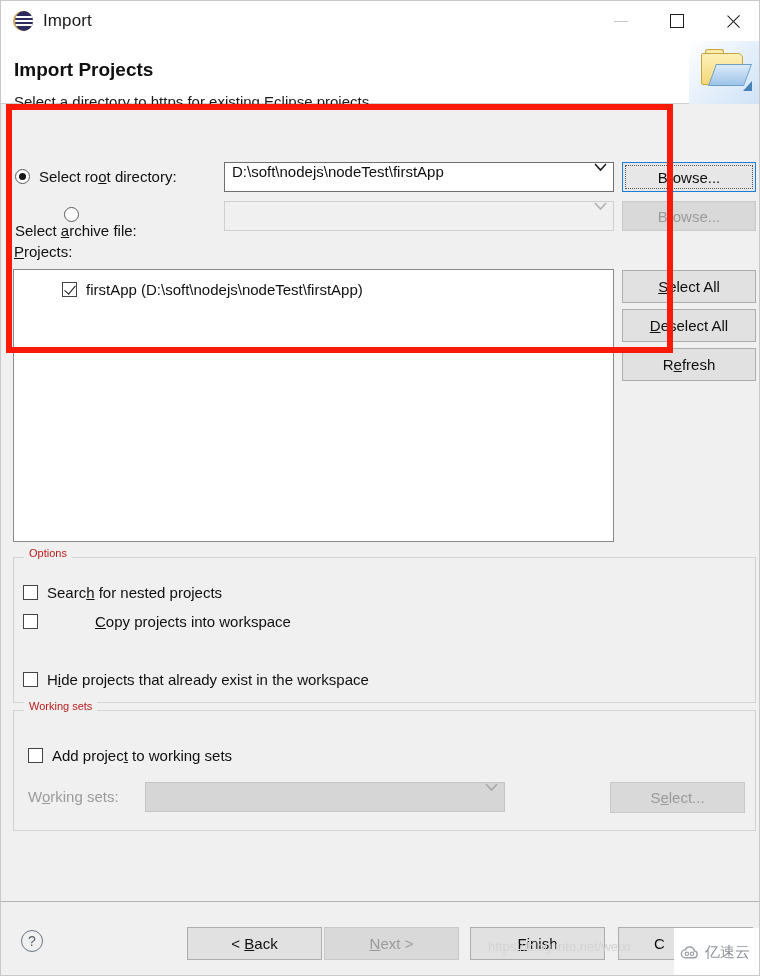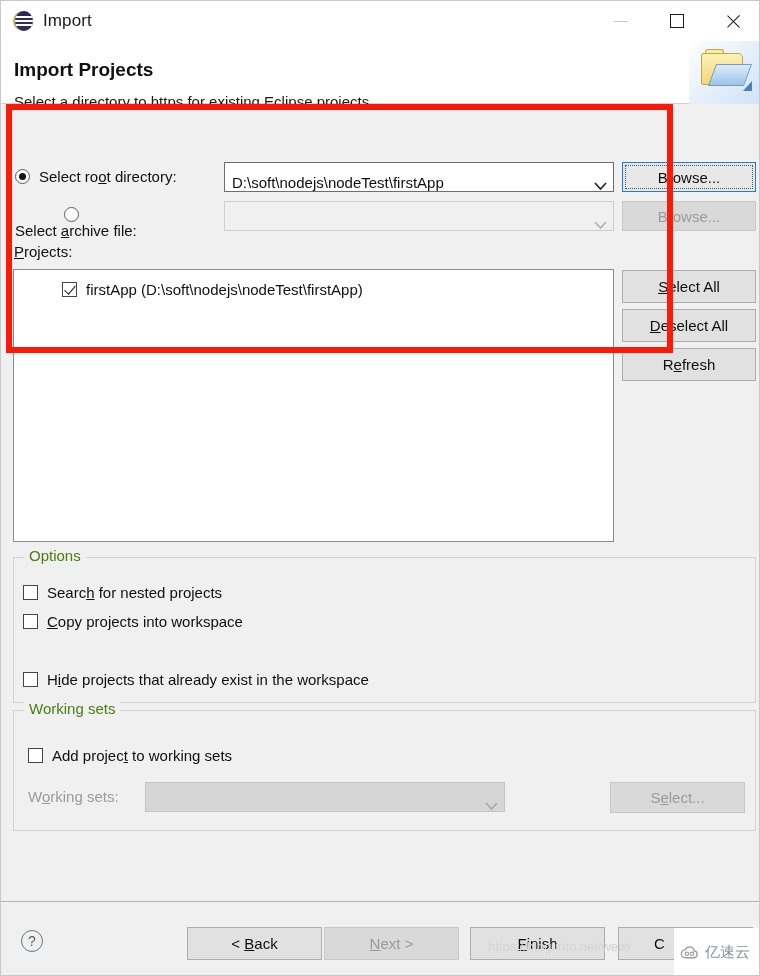--- a/index.html
+++ b/index.html
@@ -133,21 +133,21 @@
   }
   .radio.on:after {
     content: ""; position: absolute; left: 3px; top: 3px;
     width: 7px; height: 7px; border-radius: 50%; background: #161616;
   }
 
   
   .combo {
     position: absolute; height: 30px;
     background: #ffffff; border: 1px solid #6e6e6e;
-    display: flex; align-items: flex-end;
+    display: flex; align-items: flex-start;
   }
   .combo.disabled { background: #f0f0f0; border: 1px solid #cfcfcf; }
   .combo-val {
     flex: 1; padding-left: 7px; font-size: 15px; color: #0f0f0f;
     white-space: nowrap; overflow: hidden;
   }
   .chev {
     width: 26px; display: flex; align-items: center; justify-content: center;
   }
   .chev svg { display: block; }
@@ -188,21 +188,21 @@
   }
 
   
   .group {
     position: absolute;
     border: 1px solid #d2d2d2;
   }
   .group-title {
     position: absolute; top: -11px; left: 10px;
     background: #f0f0f0; padding: 0 5px;
-    font-size: 15px; color: #4d7c0f;
+    font-size: 11px; color: #b91c1c;
   }
   .cb-row {
     position: absolute; display: flex; align-items: center;
   }
   .cb-row .row-label { font-size: 15px; }
 
   
   #separator {
     position: absolute; left: 0; top: 900px; width: 760px; height: 1px;
     background: #b4b4b4;
@@ -331,21 +331,21 @@
     <div class="btn" style="left:621px; top:244px; width:134px; height:33px;">
       <span>R<span class="mn">e</span>fresh</span>
     </div>
 
     <div class="group" style="left:12px; top:453px; width:743px; height:146px;">
       <div class="group-title">Options</div>
       <div class="cb-row" style="left:9px; top:26px;">
         <div class="chk"></div>
         <div class="row-label">Searc<span class="mn">h</span> for nested projects</div>
       </div>
-      <div class="cb-row" style="left:9px; top:55px;">
+      <div class="cb-row" style="left:9px; top:55px;gap:48px;">
         <div class="chk"></div>
         <div class="row-label"><span class="mn">C</span>opy projects into workspace</div>
       </div>
       <div class="cb-row" style="left:9px; top:113px;align-items:center;">
         <div class="chk"></div>
         <div class="row-label">H<span class="mn">i</span>de projects that already exist in the workspace</div>
       </div>
     </div>
 
     <div class="group" style="left:12px; top:606px; width:743px; height:121px;">

